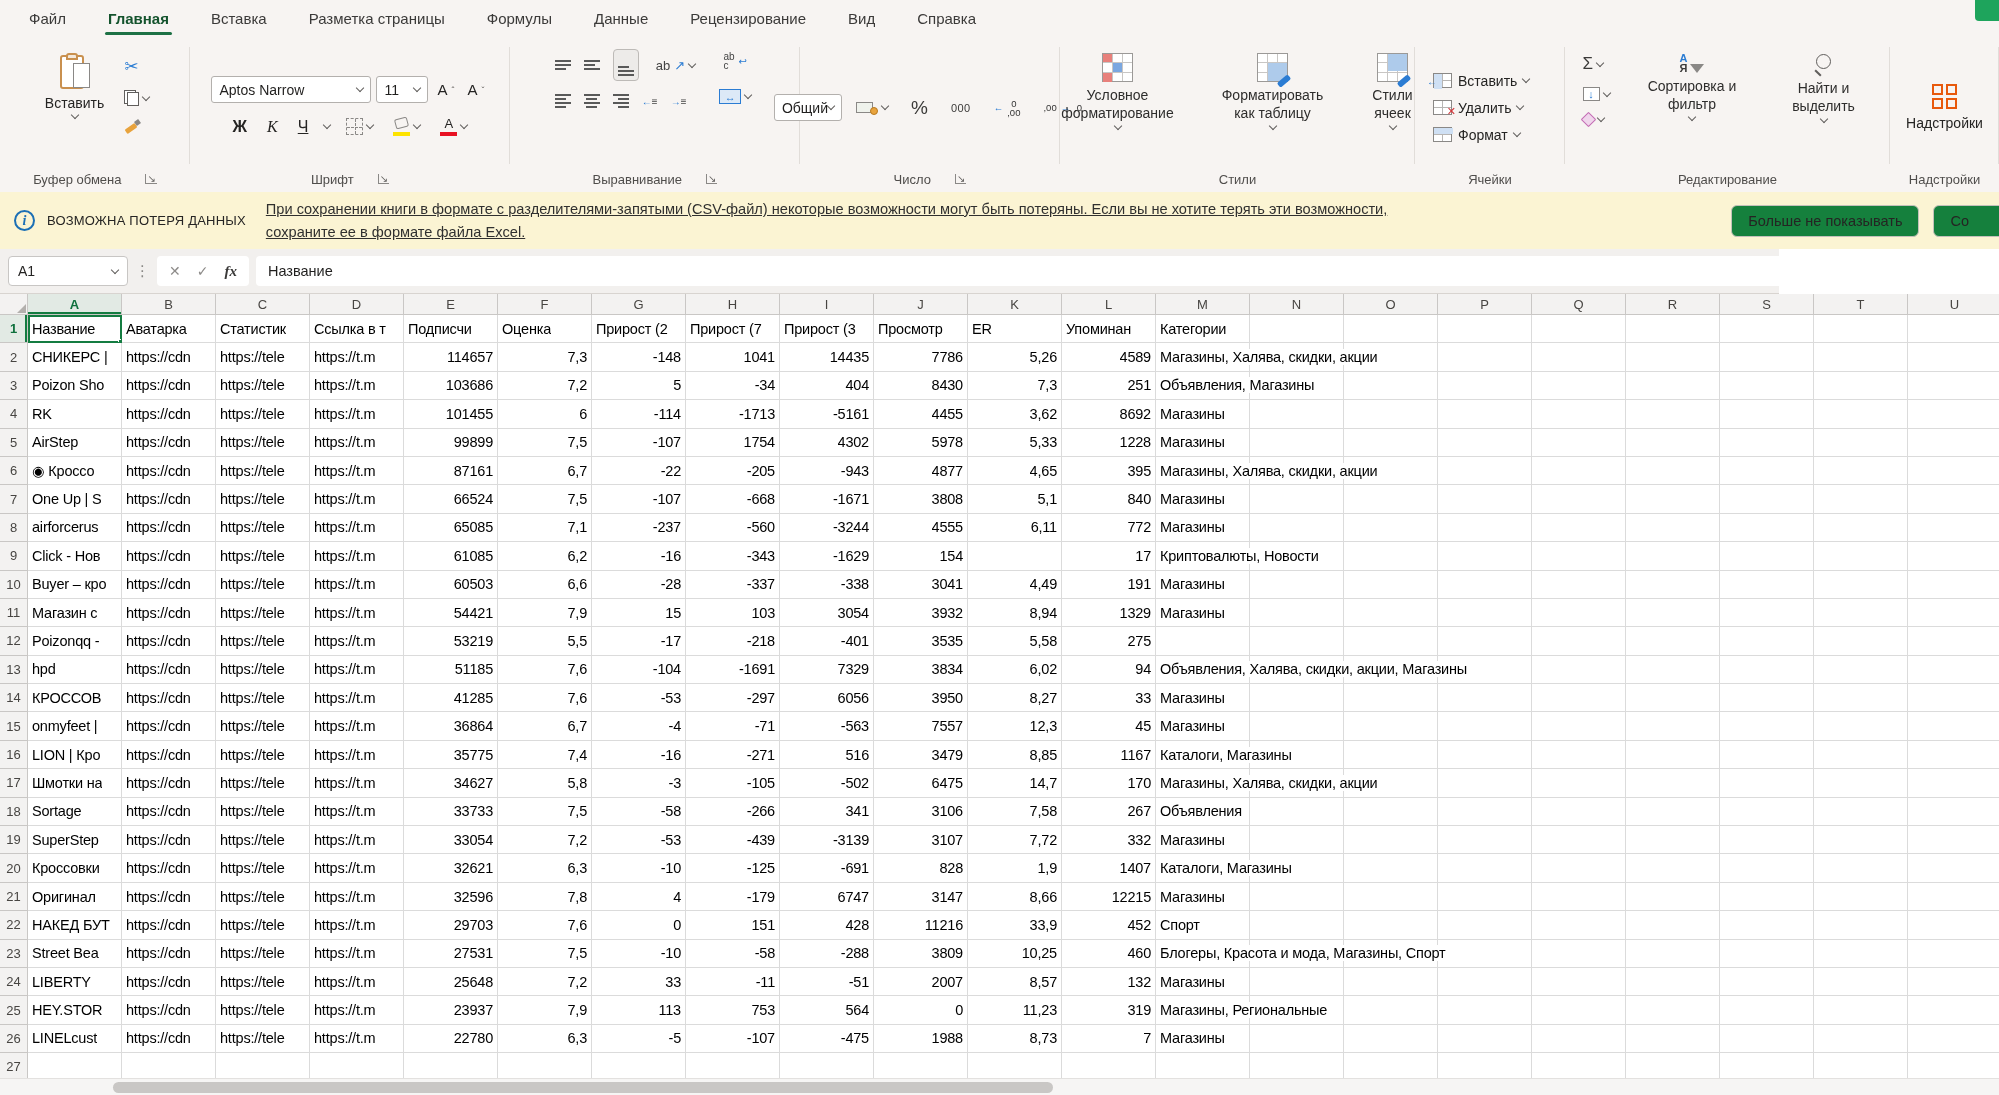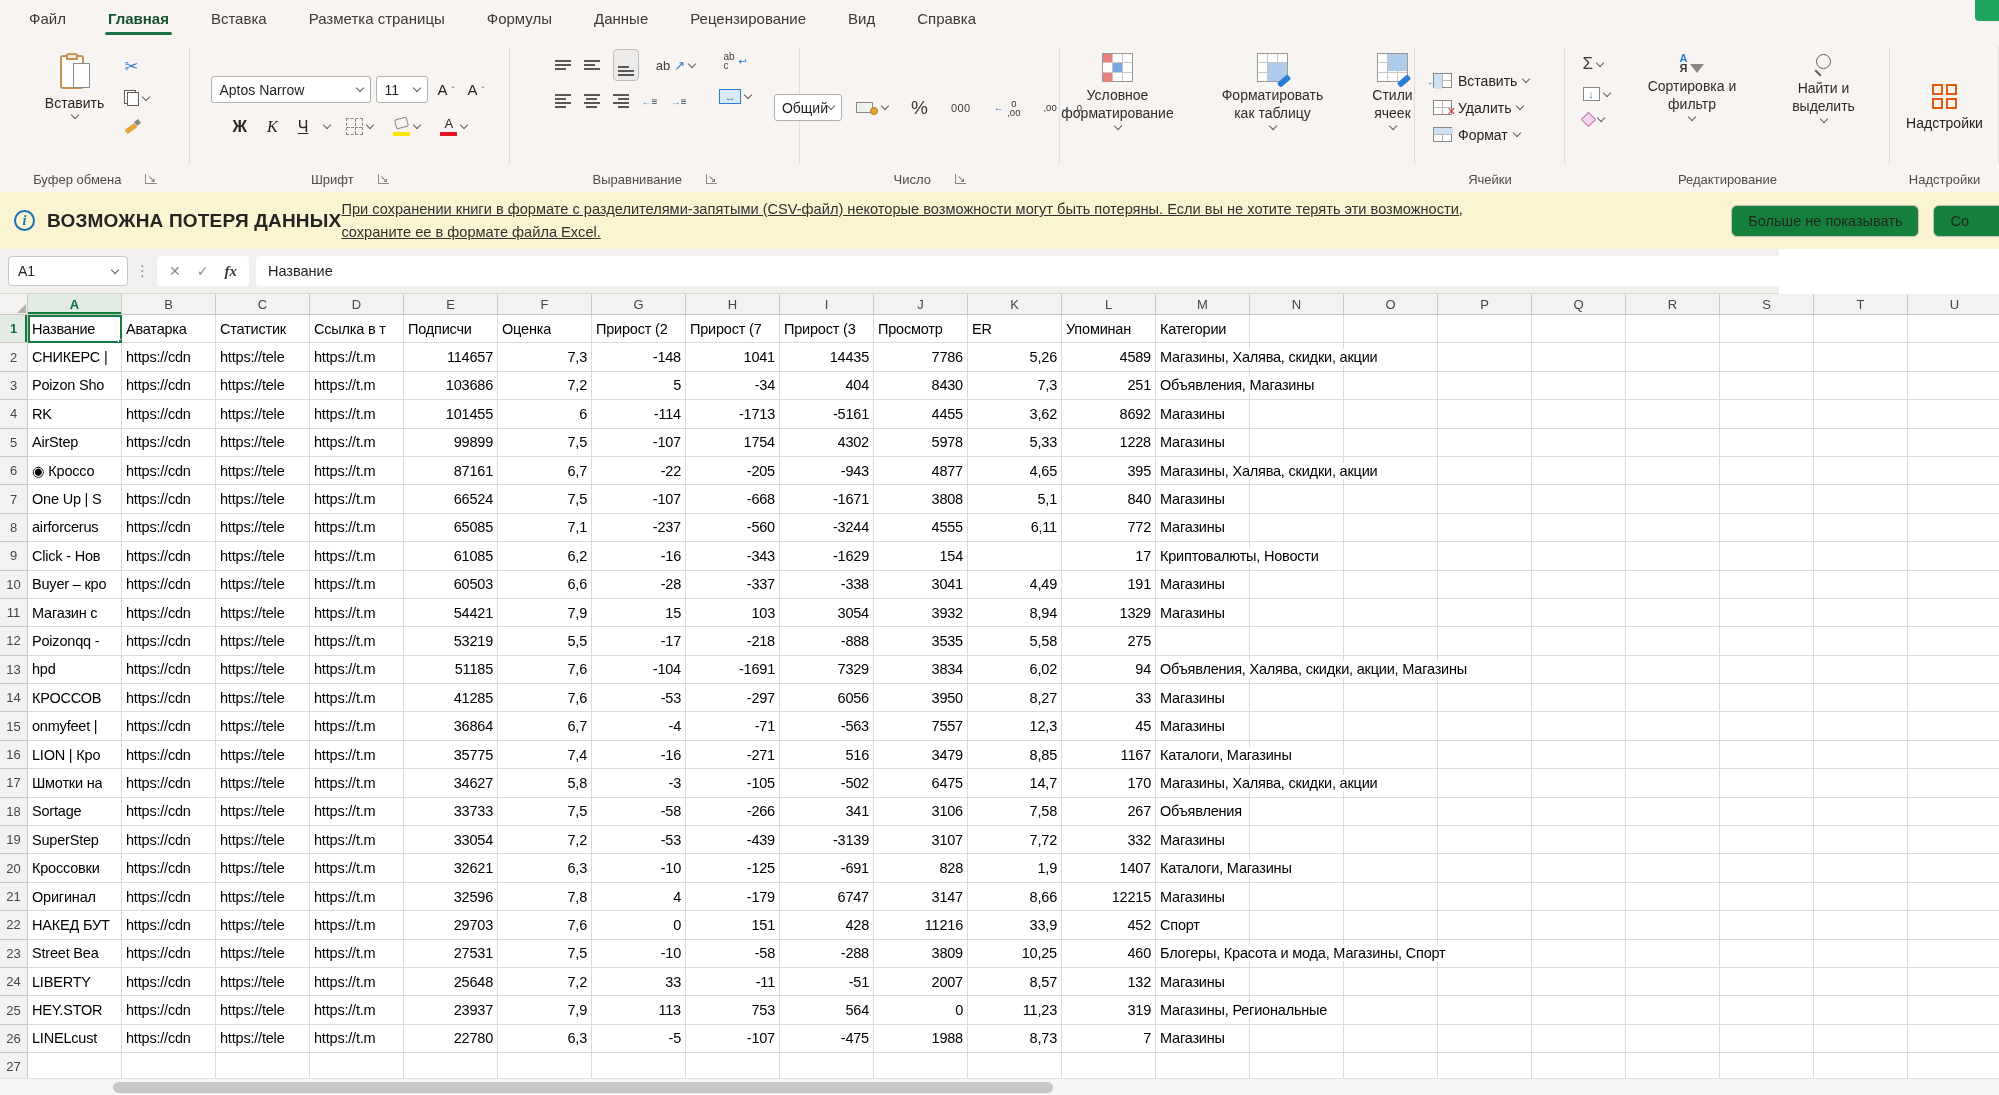--- a/index.html
+++ b/index.html
@@ -139,21 +139,21 @@
     background:#605e5c; transform:rotate(45deg); }
   .icon-addins { display:inline-grid; grid-template-columns:11px 11px; gap:3px; }
   .icon-addins i { width:11px; height:11px; border:2.2px solid #E8590C; display:block; }
 
   
   #warnbar { position:absolute; top:192px; left:0; width:1999px; height:57px; background:#FBF4D3;
     display:flex; align-items:center; padding:0 14px; overflow:hidden; }
   .info-ic { flex:none; width:21px; height:21px; border:2px solid #1B6FB5; border-radius:50%;
     color:#1B6FB5; font-family:"Liberation Serif",serif; font-style:italic; font-weight:bold;
     display:flex; align-items:center; justify-content:center; font-size:14px; margin-right:12px; }
-  #warn-title { font-weight:bold; font-size:19px; letter-spacing:.2px; flex:none; }
+  #warn-title { font-weight:normal; font-size:13px; letter-spacing:.2px; flex:none; margin-right:20px; }
   #warn-msg { font-size:14.6px; color:#30302f; line-height:1.55; max-width:1330px; }
   #warn-msg span { text-decoration:underline; }
   #warn-actions { margin-left:auto; display:flex; gap:14px; flex:none; }
   .warn-btn { background:#15803d; border:1px solid #C4C0BB; border-radius:6px; font-size:14.5px;
     color:#252423; padding:7px 16px; white-space:nowrap; }
   #btn-save-as { border-radius:6px; padding-right:60px; margin-right:-45px; }
 
   
   #formulabar { position:absolute; top:249px; left:0; width:1779px; height:45px; background:#F2F0EE;
     border-bottom:1px solid #D8D4D0; display:flex; align-items:center; padding:0 0 0 8px; gap:7px; }
@@ -392,20 +392,23 @@
       </div>
       <div class="bigbtn">
         <span class="icon-grid">
             <i class="cs1"></i>
             <i class="brush"></i>
           </span>
         <span class="twoline" style="width:60px">Стили ячеек</span>
         <i class="chev"></i>
       </div>
     </div>
+    <div class="grp-label">
+        <span>Стили</span>
+      </div>
   </div>
 
   <div class="grp" style="width:150px">
     <div class="grp-body" style="flex-direction:column; align-items:flex-start; gap:7px; padding-left:14px">
       <div class="cellrow">
         <span class="icon-minigrid">
             <i class="mg-ins"></i>
             <i class="mg-arrow">←</i>
           </span>
         <span>Вставить</span>
@@ -1084,21 +1087,21 @@
       <div class="cell num">
         <span class="ct">5,5</span>
       </div>
       <div class="cell num">
         <span class="ct">-17</span>
       </div>
       <div class="cell num">
         <span class="ct">-218</span>
       </div>
       <div class="cell num">
-        <span class="ct">-888</span>
+        <span class="ct">-401</span>
       </div>
       <div class="cell num">
         <span class="ct">3535</span>
       </div>
       <div class="cell num">
         <span class="ct">5,58</span>
       </div>
       <div class="cell num">
         <span class="ct">275</span>
       </div>

